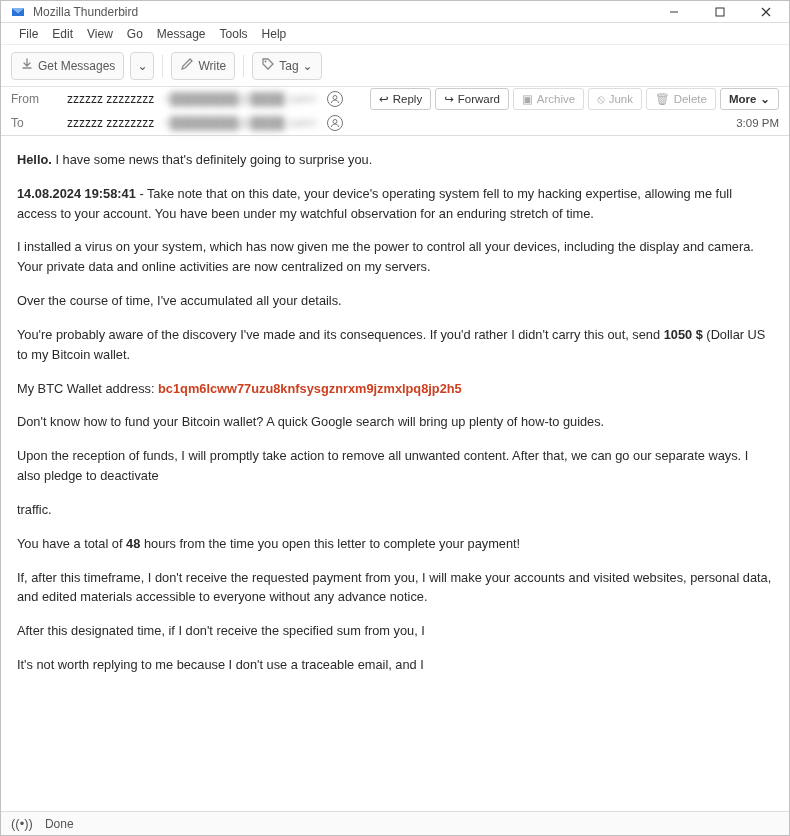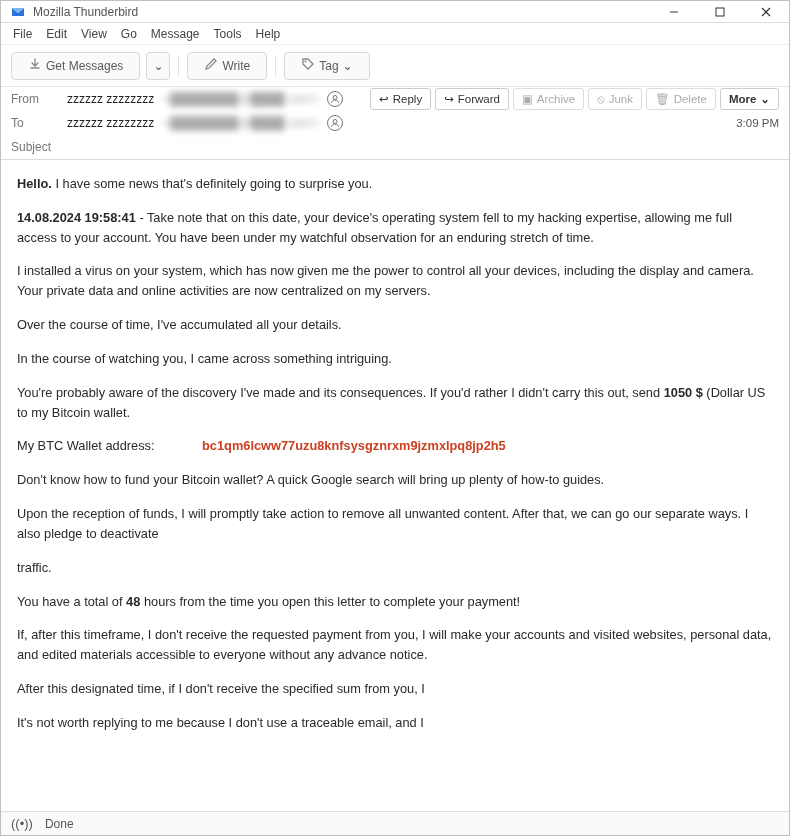--- a/index.html
+++ b/index.html
@@ -3,39 +3,39 @@
 <meta charset="utf-8">
 <style>
   * { box-sizing: border-box; }
   body { margin: 0; font-family: "Segoe UI", Tahoma, Arial, sans-serif; font-size: 12.5px; background: #fff; color: #222; }
   .window { width: 790px; height: 836px; border: 1px solid #bfbfbf; display: flex; flex-direction: column; }
   .titlebar { height: 22px; display: flex; align-items: center; padding: 0 0 0 8px; border-bottom: 1px solid #ddd; }
   .titlebar-icon { display:inline-flex; align-items:center; justify-content:center; width:18px; height:18px; }
   .titlebar-title { margin-left: 6px; font-size: 12px; color: #555; }
   .win-controls { margin-left: auto; display: flex; }
   .win-btn { width: 46px; height: 30px; display:flex; align-items:center; justify-content:center; }
-  .menubar { height: 22px; display:flex; align-items:center; gap: 14px; padding: 0 12px; font-size: 12px; color: #444; border-bottom: 1px solid #eee; }
+  .menubar { height: 22px; display:flex; align-items:center; gap: 14px; padding: 0 18px; font-size: 12px; color: #444; border-bottom: 1px solid #eee; }
   .toolbar { height: 42px; display:flex; align-items:center; gap: 6px; padding: 0 10px; border-bottom: 1px solid #e4e4e4; }
-  .tb-btn { display:inline-flex; align-items:center; gap:4px; height:28px; padding: 0 16px; border:1px solid #d8d8d8; border-radius:4px; background:#fafafa; color:#5a5a5a; font-size:12px; }
+  .tb-btn { display:inline-flex; align-items:center; gap:4px; height:28px; padding: 0 8px; border:1px solid #d8d8d8; border-radius:4px; background:#fafafa; color:#5a5a5a; font-size:12px; }
   .tb-btn.small { padding: 0 6px; }
   .tb-sep { width:1px; height:22px; background:#e2e2e2; margin: 0 2px; }
   .headers { border-bottom: 1px solid #ddd; }
   .headers .row { display:flex; align-items:center; height:24px; padding: 2px 10px; font-size:12px; }
   .headers .label { width: 56px; color: #777; }
   .chip { display:inline-flex; align-items:center; gap:9px; }
   .blur { filter: blur(3px); color: #aaa; }
   .contact-icon { width:16px; height:16px; border-radius:50%; border:1.5px solid #777; display:inline-flex; align-items:center; justify-content:center; font-size:10px; color:#777; }
   .actions { margin-left:auto; display:flex; gap:4px; }
   .act-btn { display:inline-flex; align-items:center; gap:4px; height:22px; padding:0 8px; border:1px solid #ccc; border-radius:3px; background:#fff; font-size:11.5px; color:#333; }
   .act-btn.dis { color:#aaa; border-color:#ddd; }
   .act-btn.more { font-weight:600; }
   .time { color:#555; font-size:11.5px; }
   .body { flex:1; overflow-y:auto; padding: 14px 16px; font-size: 12.8px; line-height: 1.55; color:#2a2a2a; }
   .body p { margin: 0 0 14px 0; }
-  .body .wallet { color:#cc4020; font-weight:600;margin-left:44px; }
+  .body .wallet { color:#cc4020; font-weight:600; }
   .body b { font-weight:700; }
   .statusbar { height: 24px; border-top: 1px solid #ddd; display:flex; align-items:center; gap:12px; padding: 0 10px; font-size: 12px; color:#555; background:#fafafa; }
   .sync-icon { font-size: 13px; }
 </style>
 </head>
 <body>
 
 <div class="window">
   <div class="titlebar">
     <span class="titlebar-icon">
@@ -150,31 +150,27 @@
         <span class="blur">&lt;<span>████████@████.com</span>&gt;</span>
         <span class="contact-icon">
             <svg width="10" height="10" viewBox="0 0 10 10">
               <circle cx="5" cy="3.5" r="2" fill="none" stroke="#777" stroke-width="1"></circle>
               <path d="M1.5 9c0-2 2-3 3.5-3s3.5 1 3.5 3" fill="none" stroke="#777" stroke-width="1"></path>
             </svg>
           </span>
       </span>
       <span class="time" style="margin-left:auto;">3:09 PM</span>
     </div>
-    <div class="row">
-      <span class="label">Subject</span>
-    </div>
   </div>
 
   <div class="body">
     <p><b>Hello.</b><span> I have some news that's definitely going to surprise you.</span></p>
     <p><b>14.08.2024 19:58:41</b><span> - Take note that on this date, your device's operating system fell to my hacking expertise, allowing me full access to your account. You have been under my watchful observation for an enduring stretch of time.</span></p>
     <p>I installed a virus on your system, which has now given me the power to control all your devices, including the display and camera. Your private data and online activities are now centralized on my servers.</p>
     <p>Over the course of time, I've accumulated all your details.</p>
-    <p>In the course of watching you, I came across something intriguing.</p>
     <p><span>You're probably aware of the discovery I've made and its consequences. If you'd rather I didn't carry this out, send </span><b>1050 $</b><span> (Dollar US to my Bitcoin wallet.</span></p>
     <p><span>My BTC Wallet address: </span><span class="wallet">bc1qm6lcww77uzu8knfsysgznrxm9jzmxlpq8jp2h5</span></p>
     <p>Don't know how to fund your Bitcoin wallet? A quick Google search will bring up plenty of how-to guides.</p>
     <p>Upon the reception of funds, I will promptly take action to remove all unwanted content. After that, we can go our separate ways. I also pledge to deactivate</p>
     <p>traffic.</p>
     <p><span>You have a total of </span><b>48</b><span> hours from the time you open this letter to complete your payment!</span></p>
     <p>If, after this timeframe, I don't receive the requested payment from you, I will make your accounts and visited websites, personal data, and edited materials accessible to everyone without any advance notice.</p>
     <p>After this designated time, if I don't receive the specified sum from you, I</p>
     <p>It's not worth replying to me because I don't use a traceable email, and I</p>
 

